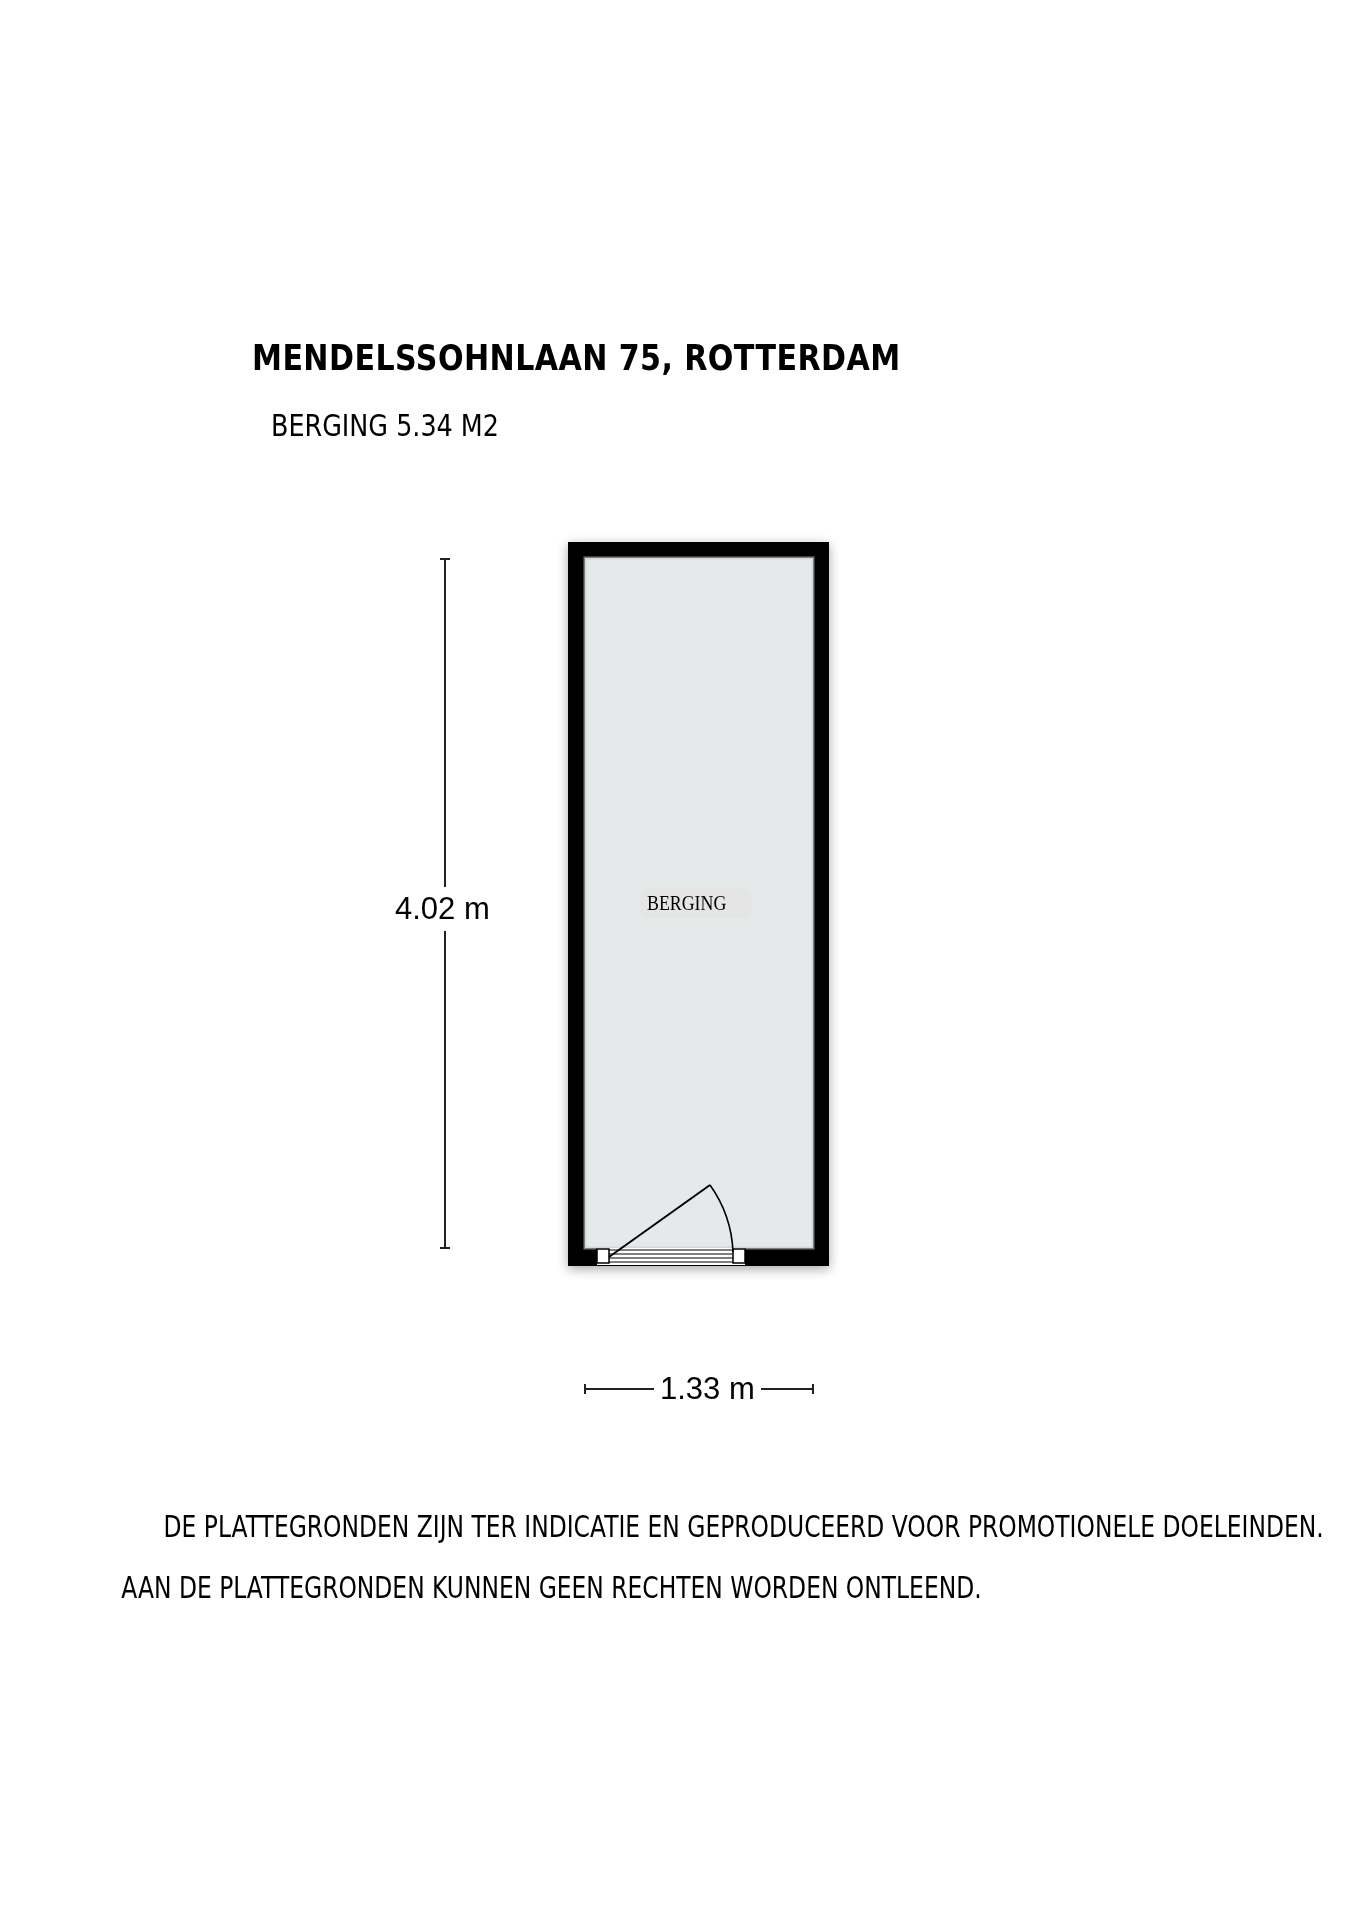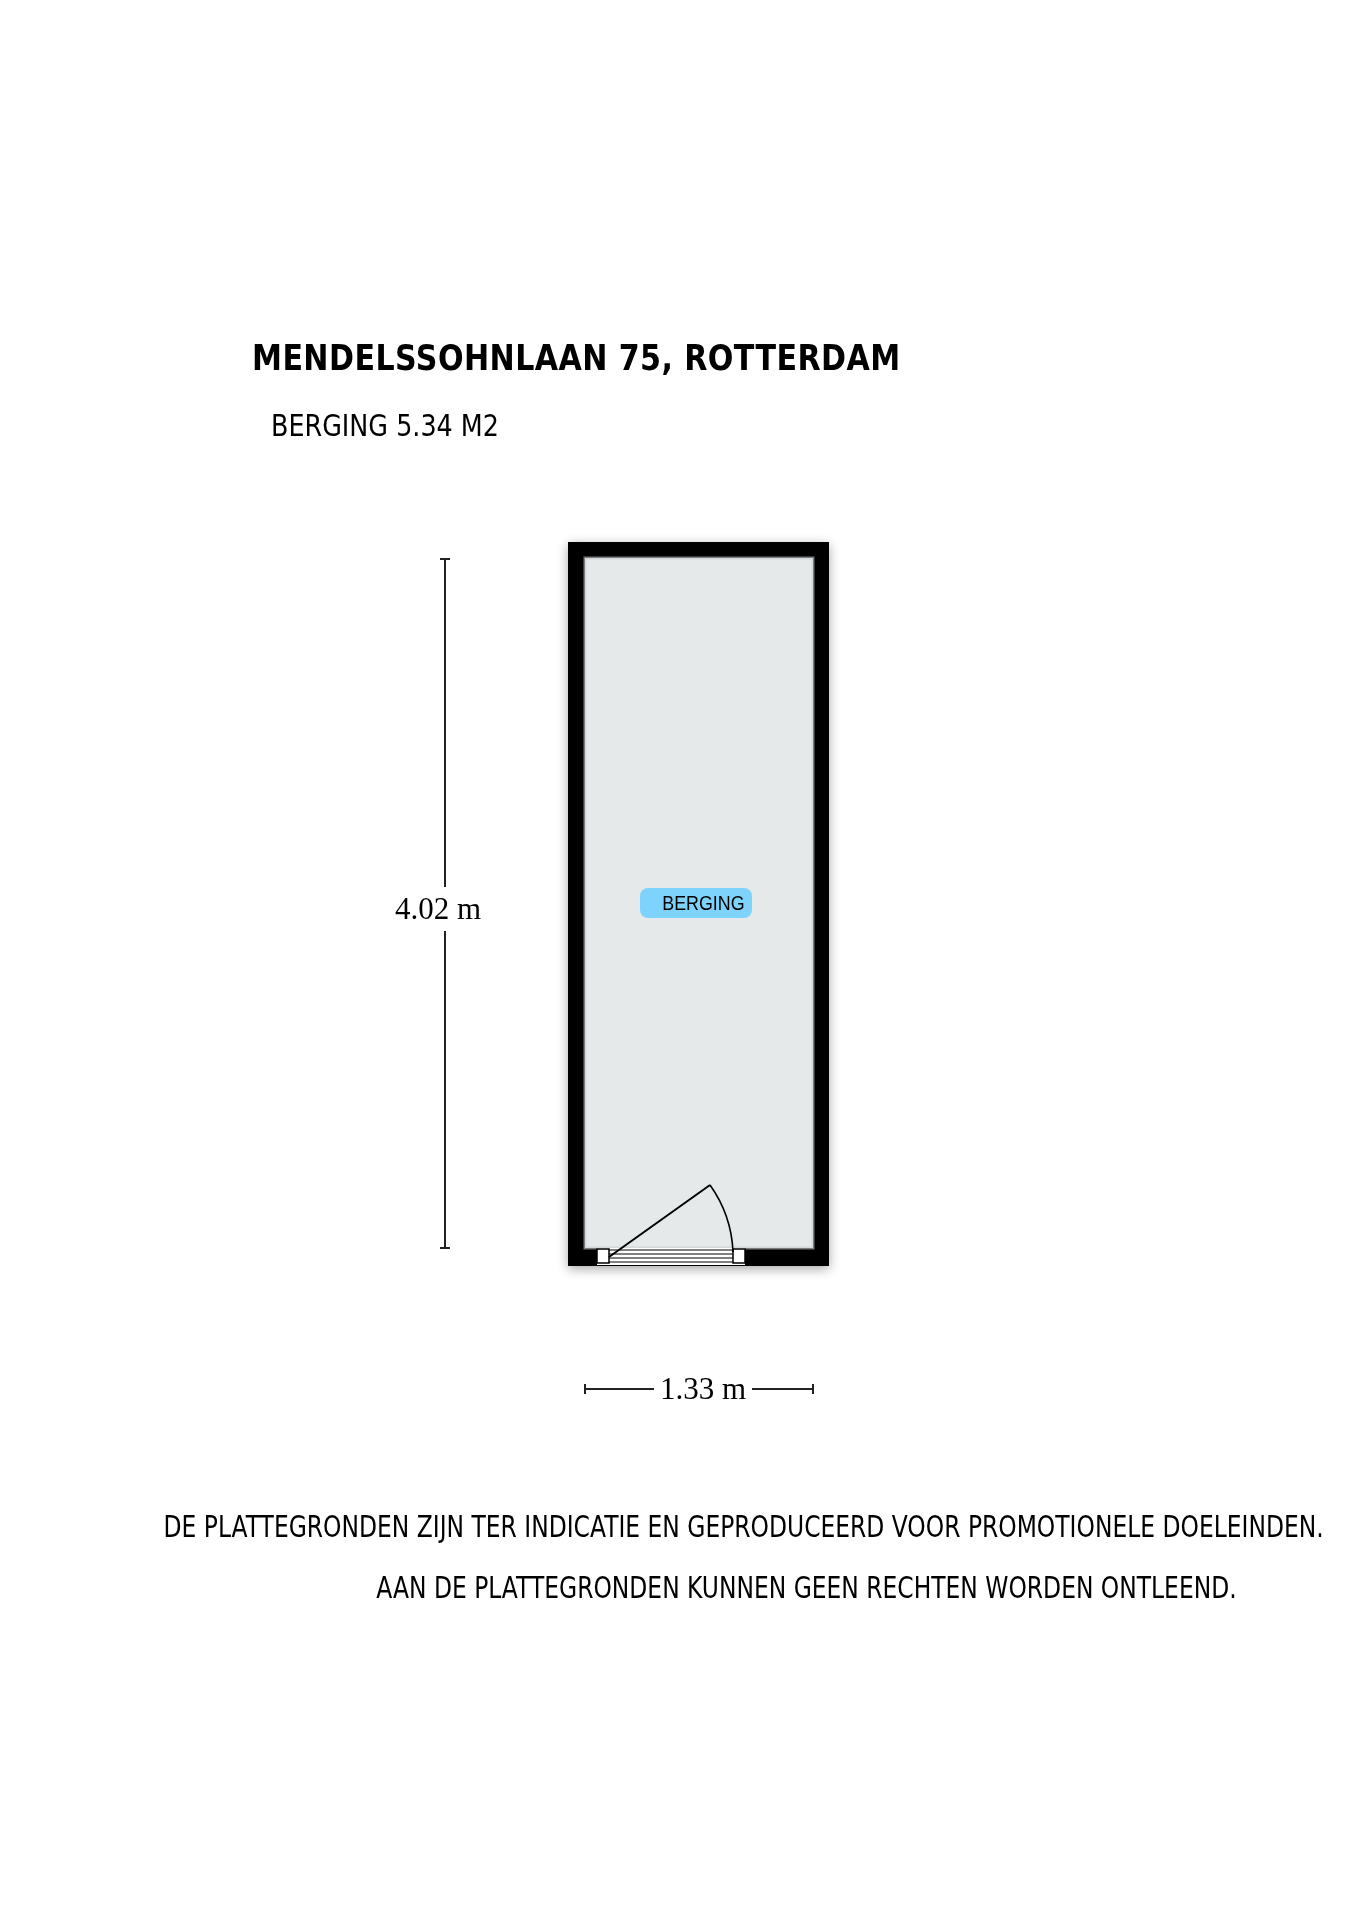--- a/index.html
+++ b/index.html
@@ -4,27 +4,27 @@
 <style>
   html, body { margin: 0; padding: 0; background: #ffffff; }
   body { width: 1358px; height: 1920px; position: relative; overflow: hidden;
          font-family: "DejaVu Sans", sans-serif; color: #000; }
   .title { position: absolute; left: 252px; top: 338px; font-size: 35px; font-weight: bold;
            letter-spacing: 0.5px; white-space: nowrap; font-family: "DejaVu Sans", sans-serif;
            transform: scaleX(0.86); transform-origin: left top; }
   .subtitle { position: absolute; left: 271px; top: 407px; font-size: 31px; white-space: nowrap;
               font-family: "DejaVu Sans", sans-serif; transform: scaleX(0.82); transform-origin: left top; }
   .plan { position: absolute; left: 0; top: 0; width: 1358px; height: 1920px; }
-  .dim-text { position: absolute; font-family: Liberation Serif, serif; font-size: 31px;
+  .dim-text { position: absolute; font-family: Liberation Sans, sans-serif; font-size: 31px;
               background: #fff; white-space: nowrap; }
   .room-label { position: absolute; left: 640px; top: 888px; width: 112px; height: 30px;
-                border-radius: 8px; background: #7dd3fc; font-size: 21px; line-height: 30px;
-                text-align: right; font-family: Liberation Sans, sans-serif; }
+                border-radius: 8px; background: #e5e5e5; font-size: 21px; line-height: 30px;
+                text-align: left; font-family: Liberation Serif, serif; }
   .room-label span { display: inline-block; transform: scaleX(0.85); }
-  .disclaimer { position: absolute; left: 0; width: 1358px; text-align: right; font-size: 30px;
+  .disclaimer { position: absolute; left: 0; width: 1230px; text-align: left; font-size: 30px;
                 line-height: 40px; white-space: nowrap; font-family: "DejaVu Sans", sans-serif; }
   .disclaimer span { display: inline-block; transform: scaleX(0.78); transform-origin: center top; }
 </style>
 </head>
 <body>
 
 <div class="title">MENDELSSOHNLAAN 75, ROTTERDAM</div>
 <div class="subtitle">BERGING 5.34 M2</div>
 
 <svg class="plan" viewBox="0 0 1358 1920" width="1358" height="1920">

